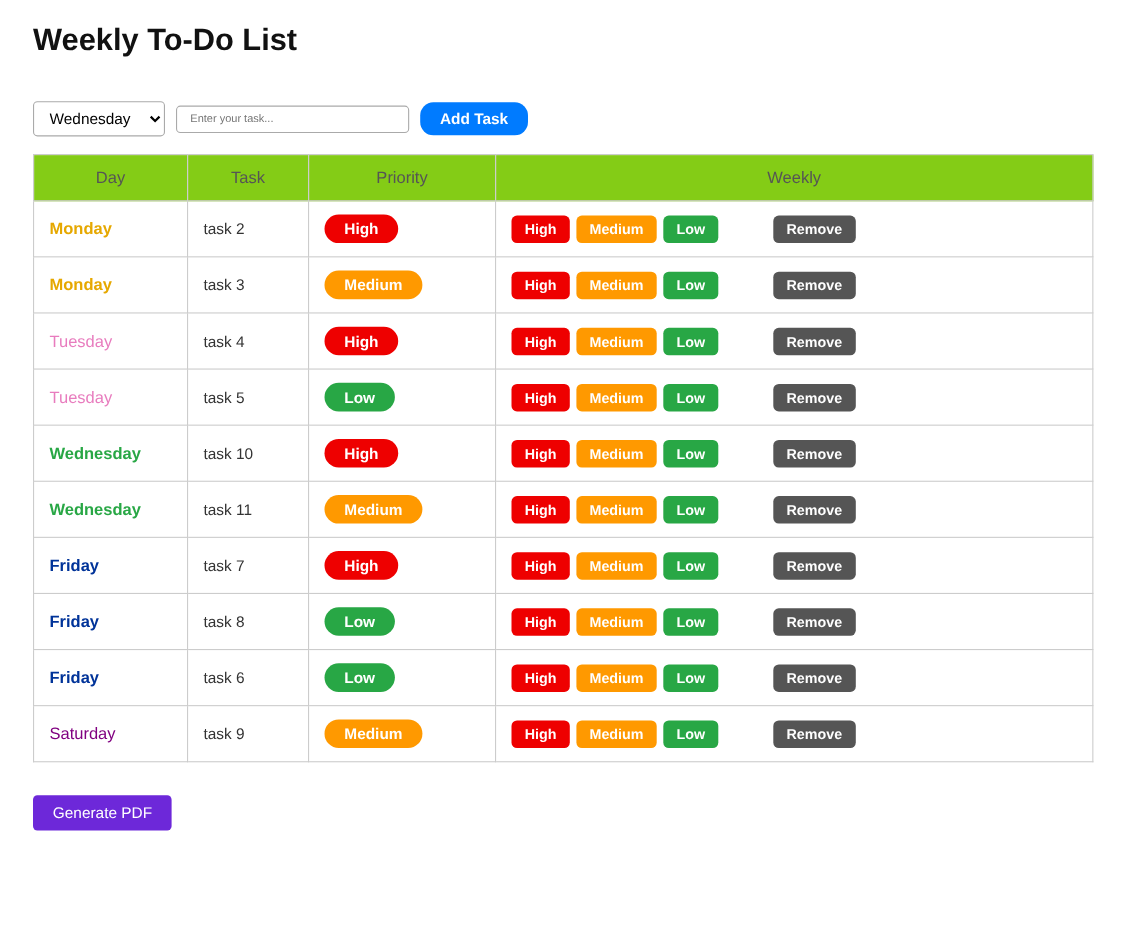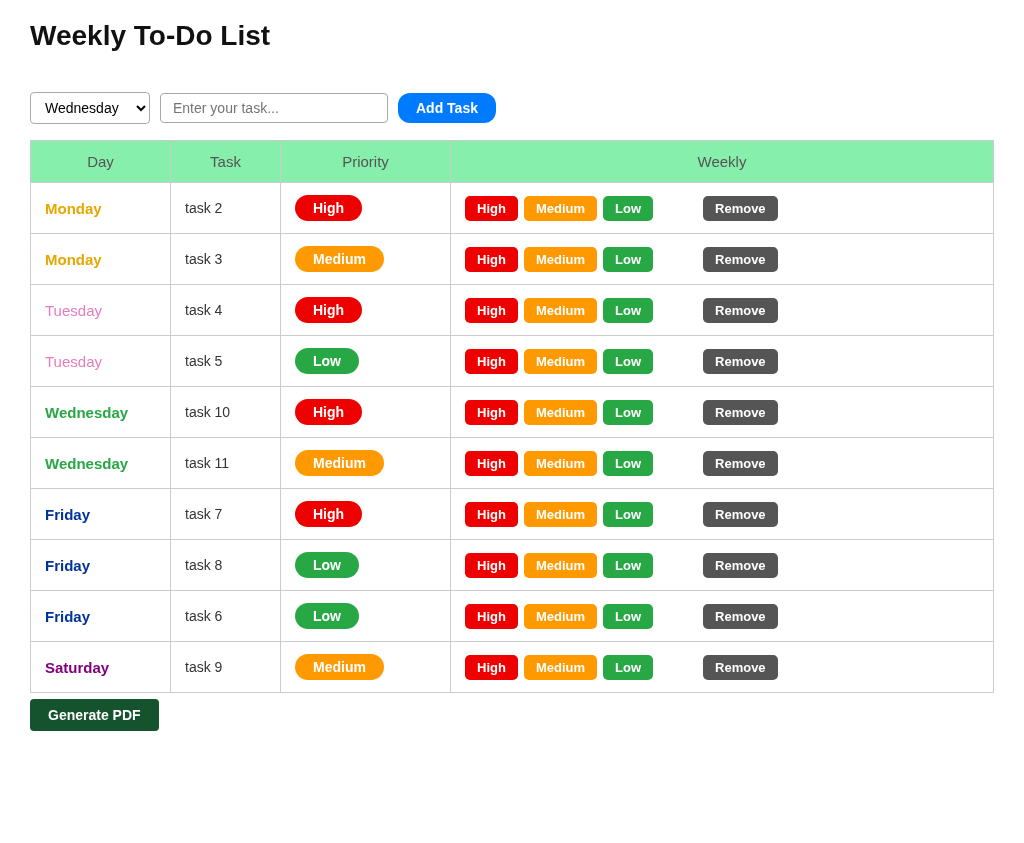--- a/index.html
+++ b/index.html
@@ -25,66 +25,66 @@
       padding: 6px 10px;
       font-size: 14px;
       border: 1px solid #aaa;
       border-radius: 4px;
       background: #fff;
       cursor: pointer;
       min-width: 120px;
     }
     .task-input {
       padding: 6px 12px;
-      font-size: 14px;
+      font-size: 10px;
       border: 1px solid #aaa;
       border-radius: 4px;
-      width: 228px;
+      width: 212px;
       color: #999;
     }
     .add-task-btn {
       padding: 7px 18px;
       font-size: 14px;
       background: #007bff;
       color: #fff;
       border: none;
       border-radius: 12px;
       cursor: pointer;
       font-weight: bold;
     }
 
     table {
       width: 100%;
       border-collapse: collapse;
       border: 1px solid #ccc;
       font-size: 14px;
     }
     thead tr {
-      background: #86efac;
+      background: #84cc16;
     }
     th, td {
       border: 1px solid #ccc;
       padding: 12px 14px;
       vertical-align: middle;
     }
     th {
       font-weight: normal;
       color: #555;
       font-size: 15px;
     }
     td:first-child { width: 140px; }
     td:nth-child(2) { width: 110px; }
     td:nth-child(3) { width: 170px; }
     td:nth-child(4) { }
 
     .day-monday { color: #e6a800; font-weight: bold; font-size: 15px; }
     .day-tuesday { color: #e87cbe; font-weight: normal; font-size: 15px; }
     .day-wednesday { color: #28a745; font-weight: bold; font-size: 15px; }
     .day-friday { color: #003399; font-weight: bold; font-size: 15px; }
-    .day-saturday { color: #800080; font-weight: bold; font-size: 15px; margin-left: 28px; }
+    .day-saturday { color: #800080; font-weight: normal; font-size: 15px; margin-left: 28px; }
 
     .priority-badge {
       display: inline-block;
       padding: 5px 18px;
       border-radius: 20px;
       font-weight: bold;
       font-size: 14px;
       color: #fff;
     }
     .priority-high { background: #e00; }
@@ -104,28 +104,28 @@
       color: #fff;
       border: none;
       cursor: pointer;
     }
     .btn-high { background: #e00; }
     .btn-medium { background: #f90; }
     .btn-low { background: #28a745; }
     .btn-remove { background: #555; margin-left: 44px; }
 
     .generate-pdf-btn {
-      margin-top: 6px;
+      margin-top: 30px;
       padding: 8px 18px;
-      background: #14532d;
+      background: #6d28d9;
       color: #fff;
       border: none;
       border-radius: 4px;
       font-size: 14px;
-      font-weight: bold;
+      font-weight: normal;
       cursor: pointer;
     }
   </style>
 </head>
 <body>
 
 
 
 <h1>Weekly To-Do List</h1>
 

